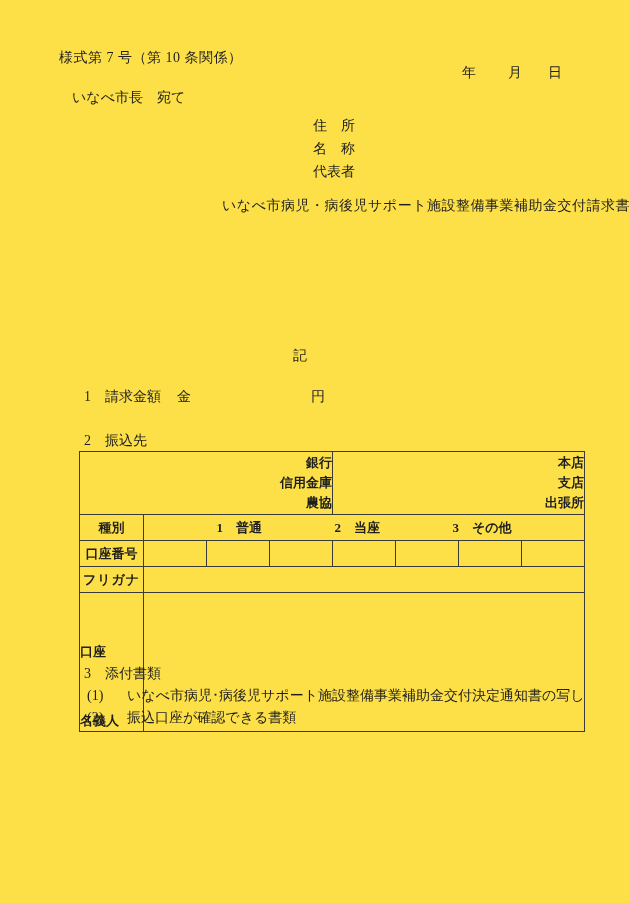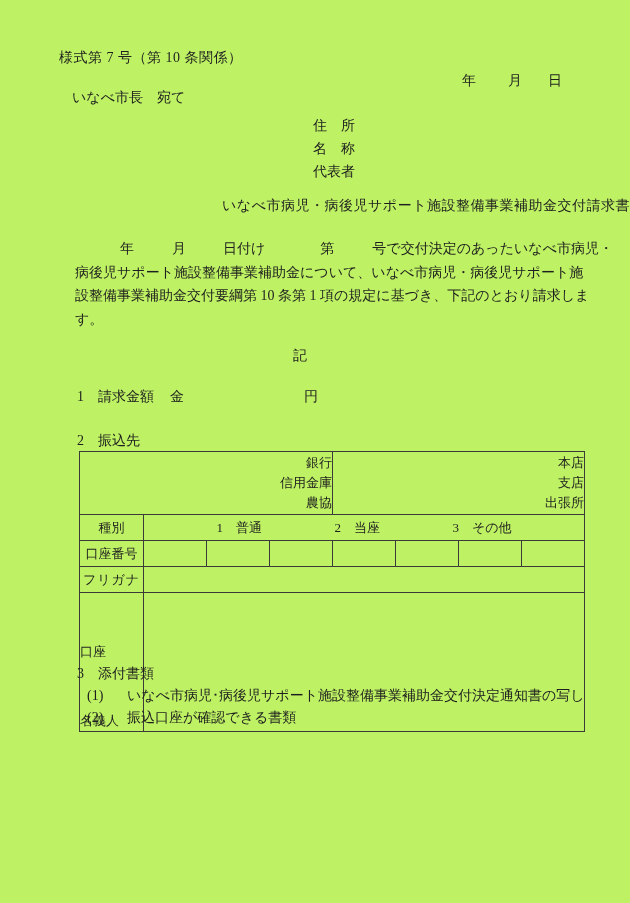--- a/index.html
+++ b/index.html
@@ -1,67 +1,68 @@
 <!DOCTYPE html>
 <html><head>
 <meta charset="utf-8">
 <style>
   html,body{margin:0;padding:0;background:#e8e8e8;}
   .page{
     position:relative;
     width:630px;height:903px;
     margin:0 auto;
-    background:#bef264;
+    background:#fde047;
     color:#1e1e1e;
     font-family:"Liberation Serif","DejaVu Serif",serif;
     font-size:14px;
     overflow:hidden;
   }
   .abs{position:absolute;white-space:nowrap;}
 
   .form-number{left:59px;top:49px;letter-spacing:0.5px;}
 
-  .date-line{left:462px;top:72px;text-align:right;}
+  .date-line{left:462px;top:64px;text-align:right;}
   .date-line .gap-m{margin-left:32px;}
   .date-line .gap-d{margin-left:26px;}
 
   .addressee{left:72px;top:89px;}
 
   .applicant{left:313px;top:114px;line-height:23px;}
 
   .doc-title{left:0;top:197px;width:630px;text-align:right;letter-spacing:0.5px;}
 
   .para{left:75px;top:237px;width:500px;line-height:23.7px;}
   .para div{white-space:nowrap;}
   .seg-year{margin-left:45px;}
   .seg-month{margin-left:38px;}
   .seg-day{margin-left:37px;}
   .seg-dai{margin-left:55px;}
   .seg-rest{margin-left:38px;}
 
   .ki{left:0;top:347px;width:600px;text-align:center;}
 
-  .item{left:77px;}
+  .item{left:84px;}
   .item1{top:388px;}
   .item2{top:432px;}
   .item3{top:665px;}
   .item-label{margin-left:14px;}
   .kin{margin-left:16px;}
   .yen{margin-left:120px;}
 
   .bank-table{
     position:absolute;left:79px;top:451px;
     width:506px;
     border-collapse:collapse;table-layout:fixed;
     font-size:13px;
   }
   .bank-table td{
     border:1px solid #3a3a3a;
     padding:0;
     overflow:hidden;
+    font-weight:bold;
   }
   .c-label{width:64px;}
   .c-num{width:63px;}
   .r-bank td{height:62px;vertical-align:middle;}
   .r-type td{height:25px;}
   .r-num td{height:25px;}
   .r-furi td{height:25px;}
   .r-holder td{height:48px;vertical-align:middle;}
   .bank-cell{text-align:right;padding-right:6px;line-height:20px;}
   .branch-cell{text-align:right;padding-right:9px;line-height:20px;}
@@ -90,26 +91,20 @@
   <div class="abs addressee">いなべ市長　宛て</div>
 
   <div class="abs applicant">
     <div>住　所</div>
     <div>名　称</div>
     <div>代表者</div>
   </div>
 
   <div class="abs doc-title">いなべ市病児・病後児サポート施設整備事業補助金交付請求書</div>
 
-  <div class="abs para">
-    <div><span class="seg-year">年</span><span class="seg-month">月</span><span class="seg-day">日付け</span><span class="seg-dai">第</span><span class="seg-rest">号で交付決定のあったいなべ市病児・</span></div>
-    <div>病後児サポート施設整備事業補助金について、いなべ市病児・病後児サポート施</div>
-    <div>設整備事業補助金交付要綱第 10 条第 1 項の規定に基づき、下記のとおり請求しま</div>
-    <div>す。</div>
-  </div>
 
   <div class="abs ki">記</div>
 
   <div class="abs item item1">
     <span>1</span><span class="item-label">請求金額</span><span class="kin">金</span><span class="yen">円</span>
   </div>
 
   <div class="abs item item2">
     <span>2</span><span class="item-label">振込先</span>
   </div>

